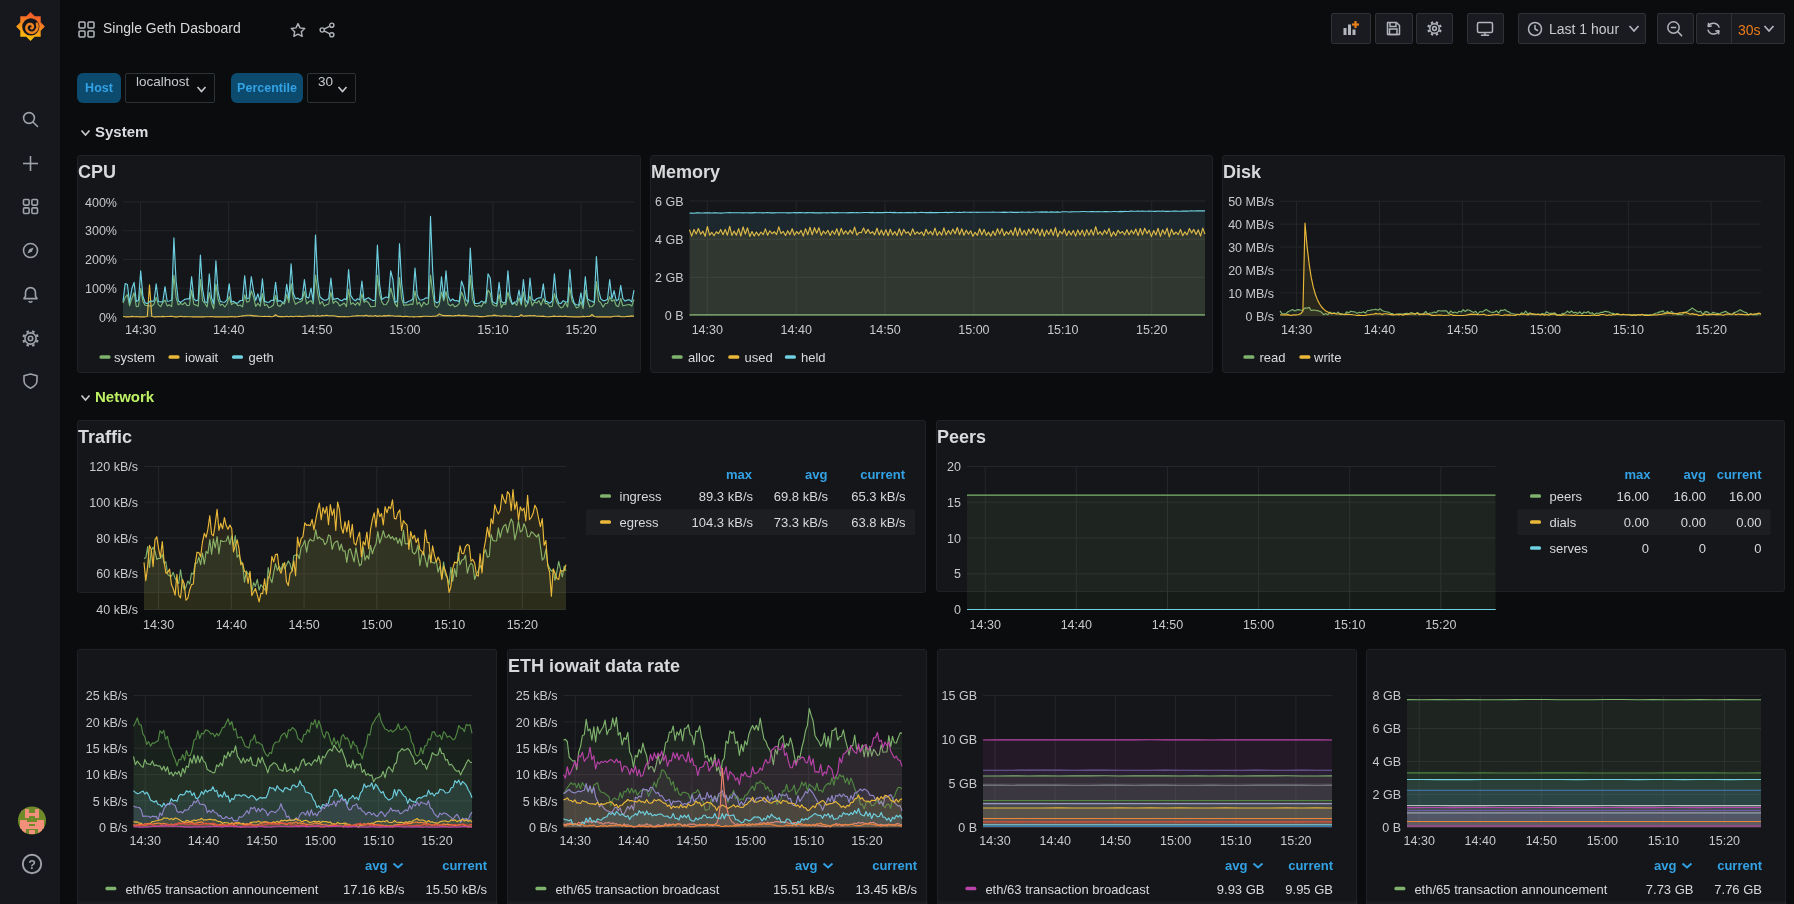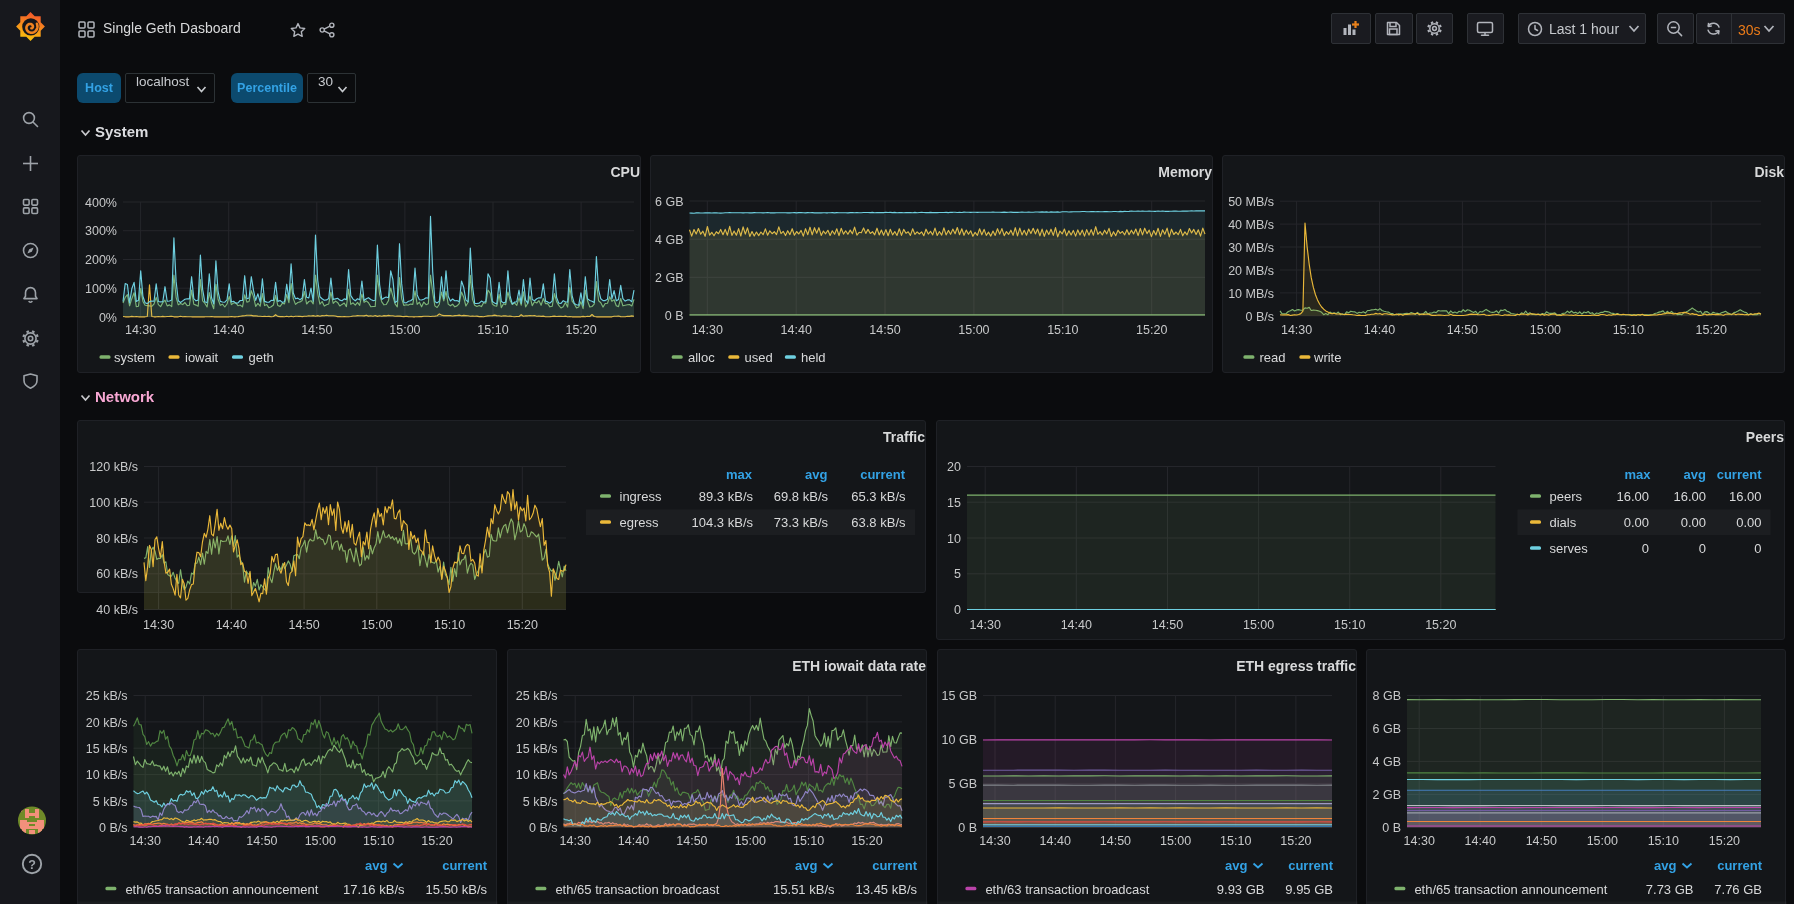--- a/index.html
+++ b/index.html
@@ -1,17 +1,17 @@
 <!DOCTYPE html>
 <html><head><meta charset="utf-8"><style>
 html,body{margin:0;padding:0;width:1794px;height:904px;background:#0b0c0e;overflow:hidden;font-family:"Liberation Sans",sans-serif;}
 #sidebar{position:absolute;left:0;top:0;width:60px;height:904px;background:#17181d;}
 .panel{position:absolute;background:#141619;border:1px solid #1f2126;border-radius:3px;box-sizing:border-box;}
 .panel svg{overflow:visible}
-.ptitle{position:absolute;left:0;right:0;text-align:right;font-size:14px;font-weight:bold;color:#d8d9da;line-height:20px;}
+.ptitle{position:absolute;left:0;right:0;text-align:left;font-size:18px;font-weight:bold;color:#d8d9da;line-height:20px;}
 .nbtn{position:absolute;top:13px;height:31px;background:#1a1b20;border:1px solid #2e3136;border-radius:2px;box-sizing:border-box;}
 .vlabel{position:absolute;top:73px;height:30px;background:#0c4a6e;border-radius:6px;display:flex;align-items:center;justify-content:center;box-sizing:border-box;}
 .vlabel span{color:#33a2e5;font-size:12.5px;font-weight:bold;}
 .vval{position:absolute;top:73px;height:30px;border:1px solid #2c3235;border-radius:2px;display:flex;align-items:flex-start;box-sizing:border-box;padding-left:10px;}
 .vval span{color:#c7cace;font-size:13.5px;}
 svg text{font-family:"Liberation Sans",sans-serif;}
 </style></head>
 <body>
 <div id="sidebar"></div>
 <svg style="position:absolute;left:16px;top:11px" width="29" height="30" viewBox="0 0 29 30">
@@ -191,21 +191,21 @@
 <svg style="position:absolute;left:337px;top:85px" width="11" height="9" viewBox="0 0 11 9">
     <polyline points="1.5,2 5.5,6.5 9.5,2" fill="none" stroke="#c7cace" stroke-width="1.6"></polyline>
   </svg>
 <svg style="position:absolute;left:80px;top:129px" width="11" height="9" viewBox="0 0 11 9">
     <polyline points="1.5,1.5 5.5,6 9.5,1.5" fill="none" stroke="#c9cacd" stroke-width="1.7"></polyline>
   </svg>
 <div style="position:absolute;left:95px;top:123px;font-size:15px;font-weight:bold;color:#dcdde0">System</div>
 <svg style="position:absolute;left:80px;top:394px" width="11" height="9" viewBox="0 0 11 9">
     <polyline points="1.5,1.5 5.5,6 9.5,1.5" fill="none" stroke="#c9cacd" stroke-width="1.7"></polyline>
   </svg>
-<div style="position:absolute;left:95px;top:388px;font-size:15px;font-weight:bold;color:#f9a8d4">Network</div>
+<div style="position:absolute;left:95px;top:388px;font-size:15px;font-weight:bold;color:#bef264">Network</div>
 <div class="panel" style="left:77px;top:155px;width:564px;height:218px">
     <div class="ptitle" style="top:6px">CPU</div>
     <svg width="564" height="218" style="position:absolute;left:0;top:0">
       <line x1="45" y1="46" x2="556" y2="46" stroke="#25262b" stroke-width="1"></line>
       <line x1="45" y1="74.7" x2="556" y2="74.7" stroke="#25262b" stroke-width="1"></line>
       <line x1="45" y1="103.5" x2="556" y2="103.5" stroke="#25262b" stroke-width="1"></line>
       <line x1="45" y1="132.2" x2="556" y2="132.2" stroke="#25262b" stroke-width="1"></line>
       <line x1="45" y1="160.9" x2="556" y2="160.9" stroke="#25262b" stroke-width="1"></line>
       <line x1="62.6" y1="46" x2="62.6" y2="160.9" stroke="#25262b" stroke-width="1"></line>
       <line x1="150.7" y1="46" x2="150.7" y2="160.9" stroke="#25262b" stroke-width="1"></line>
@@ -350,21 +350,21 @@
       <text x="675" y="80" text-anchor="end" font-size="13" fill="#d8d9da">89.3 kB/s</text>
       <text x="750" y="80" text-anchor="end" font-size="13" fill="#d8d9da">69.8 kB/s</text>
       <text x="827.5" y="80" text-anchor="end" font-size="13" fill="#d8d9da">65.3 kB/s</text>
       <rect x="522" y="99.2" width="11" height="3.6" rx="1.5" fill="#EAB839"></rect>
       <text x="541.5" y="106" font-size="13" fill="#d8d9da">egress</text>
       <text x="675" y="106" text-anchor="end" font-size="13" fill="#d8d9da">104.3 kB/s</text>
       <text x="750" y="106" text-anchor="end" font-size="13" fill="#d8d9da">73.3 kB/s</text>
       <text x="827.5" y="106" text-anchor="end" font-size="13" fill="#d8d9da">63.8 kB/s</text>
     </svg>
   </div>
-<div class="panel" style="left:936px;top:420px;width:849px;height:220px">
+<div class="panel" style="left:936px;top:420px;width:849px;height:172px">
     <div class="ptitle" style="top:6px">Peers</div>
     <svg width="849" height="220" style="position:absolute;left:0;top:0">
       <line x1="30" y1="45.5" x2="558.5" y2="45.5" stroke="#25262b" stroke-width="1"></line>
       <line x1="30" y1="81.2" x2="558.5" y2="81.2" stroke="#25262b" stroke-width="1"></line>
       <line x1="30" y1="117" x2="558.5" y2="117" stroke="#25262b" stroke-width="1"></line>
       <line x1="30" y1="152.8" x2="558.5" y2="152.8" stroke="#25262b" stroke-width="1"></line>
       <line x1="30" y1="188.5" x2="558.5" y2="188.5" stroke="#25262b" stroke-width="1"></line>
       <line x1="48.2" y1="45.5" x2="48.2" y2="188.5" stroke="#25262b" stroke-width="1"></line>
       <line x1="139.3" y1="45.5" x2="139.3" y2="188.5" stroke="#25262b" stroke-width="1"></line>
       <line x1="230.5" y1="45.5" x2="230.5" y2="188.5" stroke="#25262b" stroke-width="1"></line>
@@ -506,21 +506,20 @@
       <polyline points="315.5,213.5 320,217.5 324.5,213.5" fill="none" stroke="#33a2e5" stroke-width="1.8"></polyline>
       <text x="409" y="219.5" text-anchor="end" font-size="13" font-weight="bold" fill="#33a2e5">current</text>
       <rect x="27.4" y="236.7" width="11" height="3.6" rx="1.5" fill="#7EB26D"></rect>
       <text x="47.4" y="243.5" font-size="13" fill="#d8d9da">eth/65 transaction broadcast</text>
       <text x="326.5" y="243.5" text-anchor="end" font-size="13" fill="#d8d9da">15.51 kB/s</text>
       <text x="409" y="243.5" text-anchor="end" font-size="13" fill="#d8d9da">13.45 kB/s</text>
       <rect x="0" y="251.5" width="420" height="4" fill="#cccccc" fill-opacity="0.04"></rect>
     </svg>
   </div>
 <div class="panel" style="left:937px;top:649px;width:420px;height:262px">
-    <div class="ptitle" style="top:6px">ETH egress traffic</div>
     <svg width="420" height="262" style="position:absolute;left:0;top:0">
       <line x1="45" y1="45.5" x2="394" y2="45.5" stroke="#25262b" stroke-width="1"></line>
       <line x1="45" y1="89.4" x2="394" y2="89.4" stroke="#25262b" stroke-width="1"></line>
       <line x1="45" y1="133.4" x2="394" y2="133.4" stroke="#25262b" stroke-width="1"></line>
       <line x1="45" y1="177.3" x2="394" y2="177.3" stroke="#25262b" stroke-width="1"></line>
       <line x1="57" y1="45.5" x2="57" y2="177.3" stroke="#25262b" stroke-width="1"></line>
       <line x1="117.2" y1="45.5" x2="117.2" y2="177.3" stroke="#25262b" stroke-width="1"></line>
       <line x1="177.4" y1="45.5" x2="177.4" y2="177.3" stroke="#25262b" stroke-width="1"></line>
       <line x1="237.6" y1="45.5" x2="237.6" y2="177.3" stroke="#25262b" stroke-width="1"></line>
       <line x1="297.7" y1="45.5" x2="297.7" y2="177.3" stroke="#25262b" stroke-width="1"></line>

